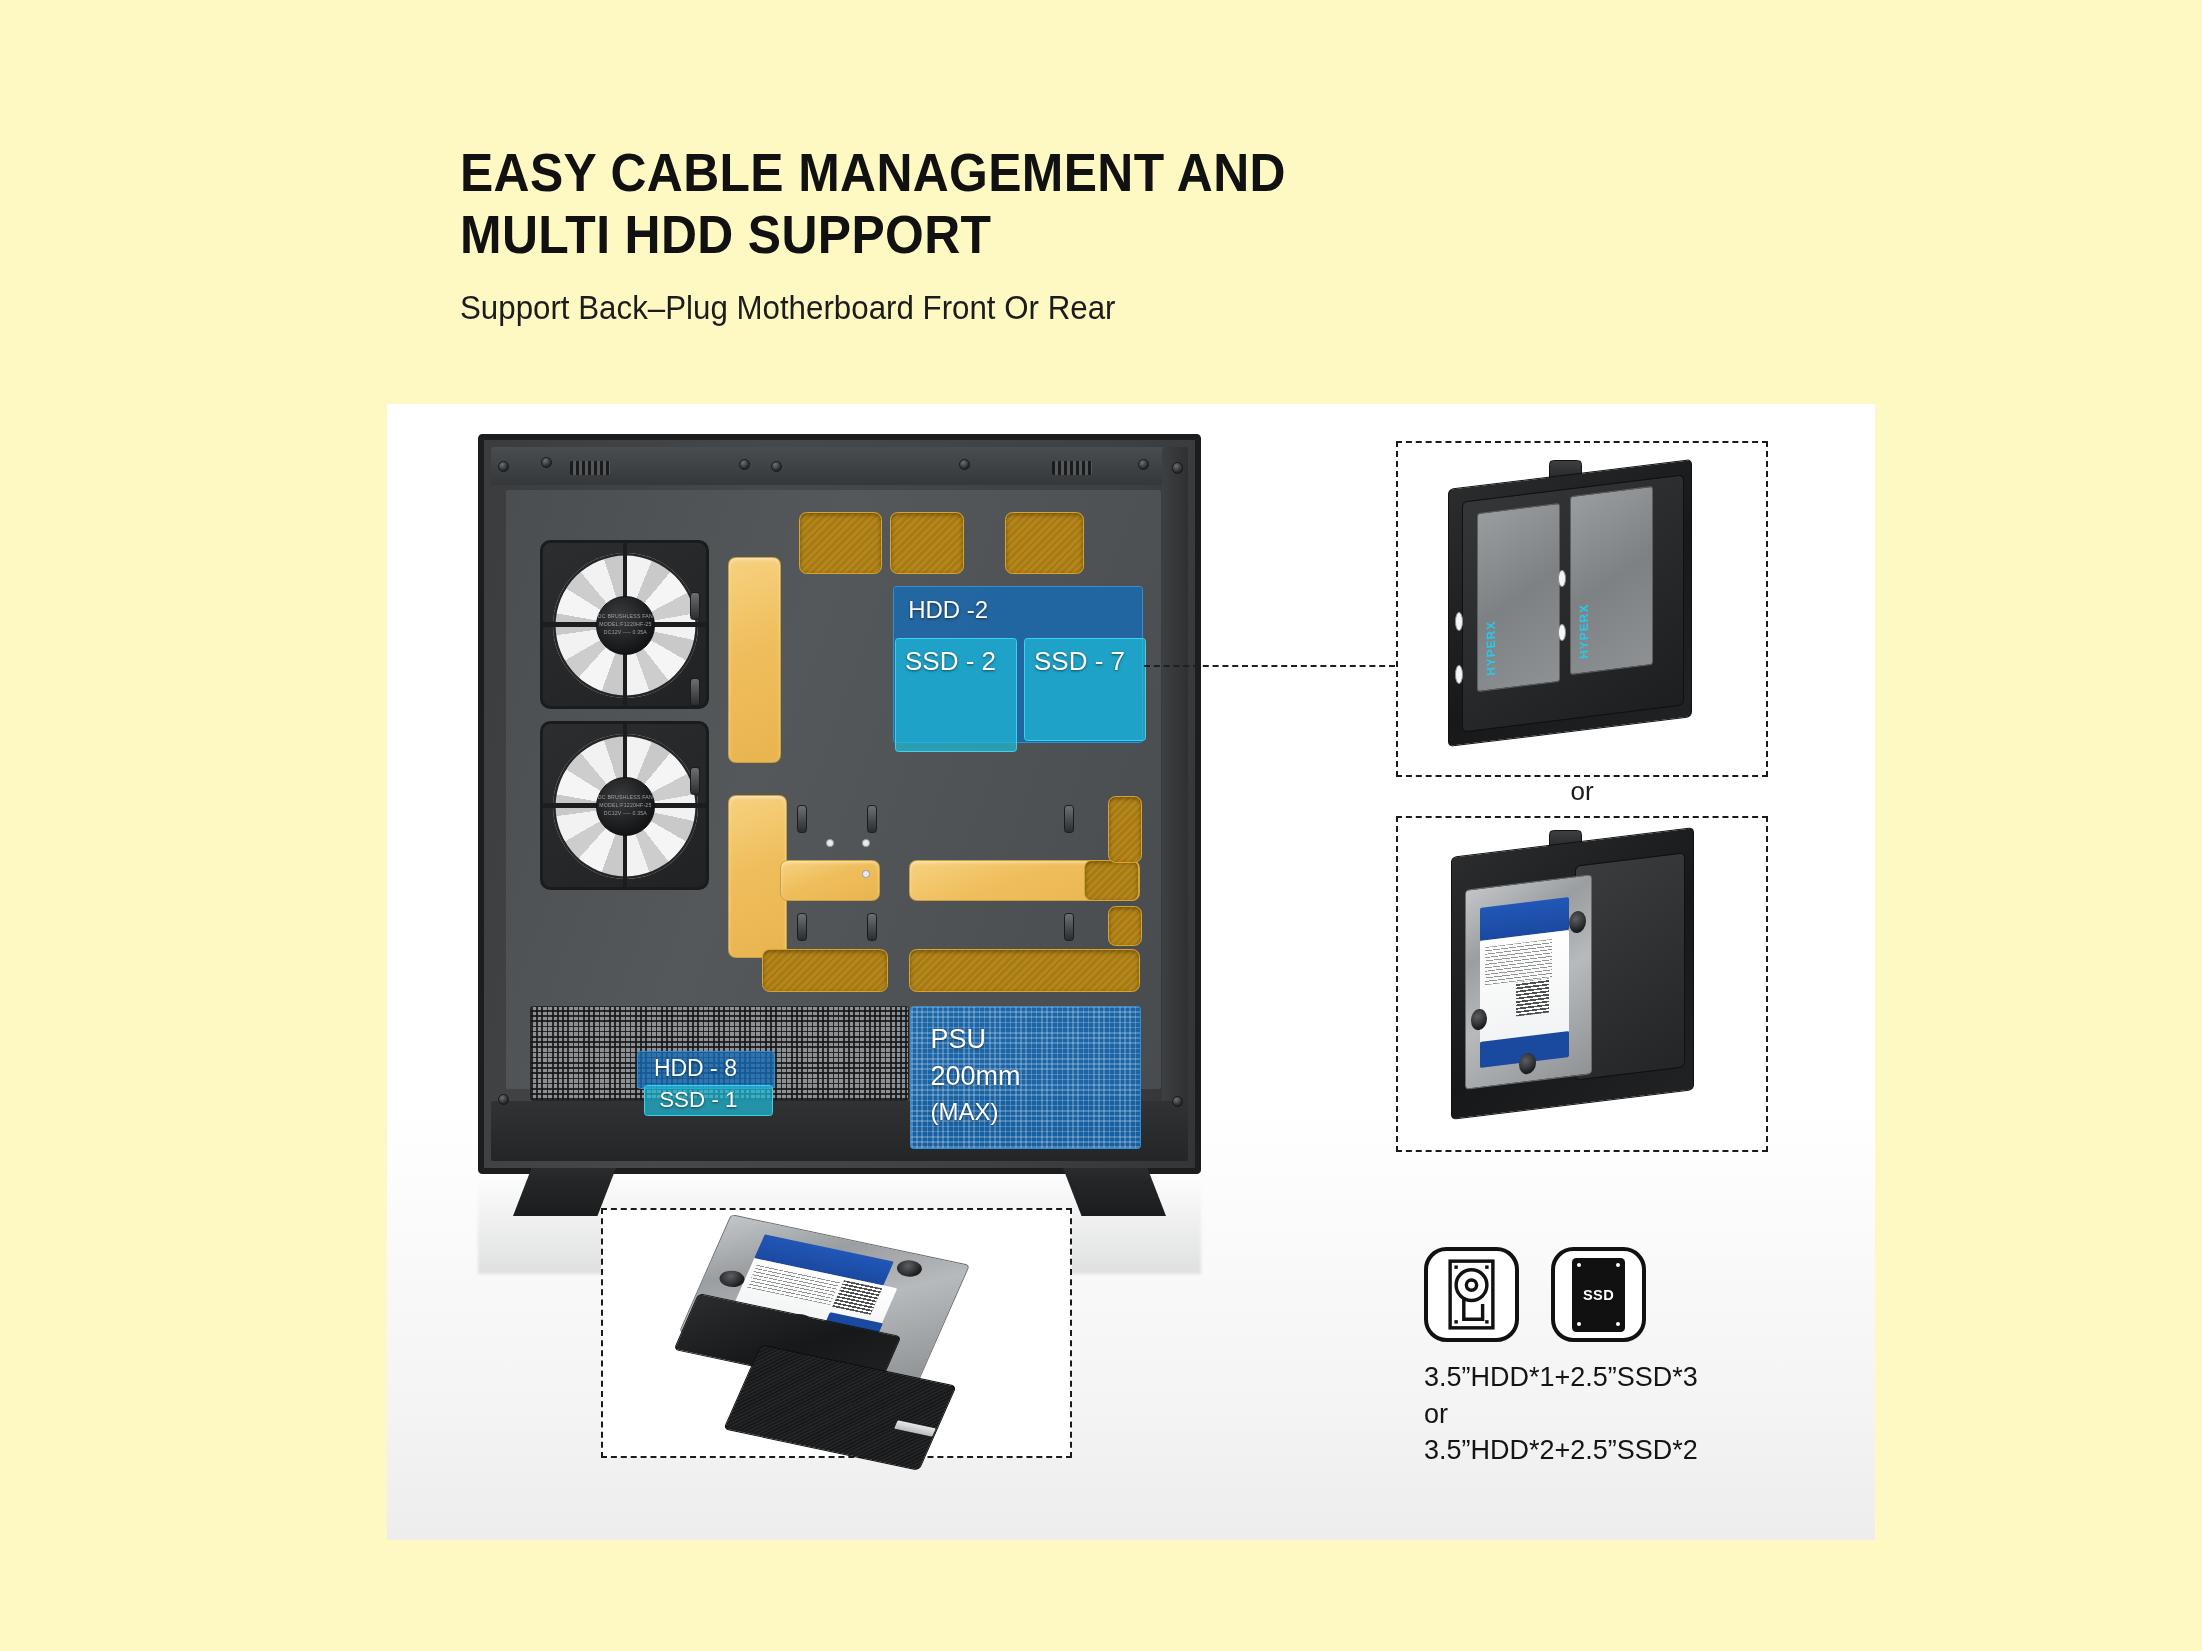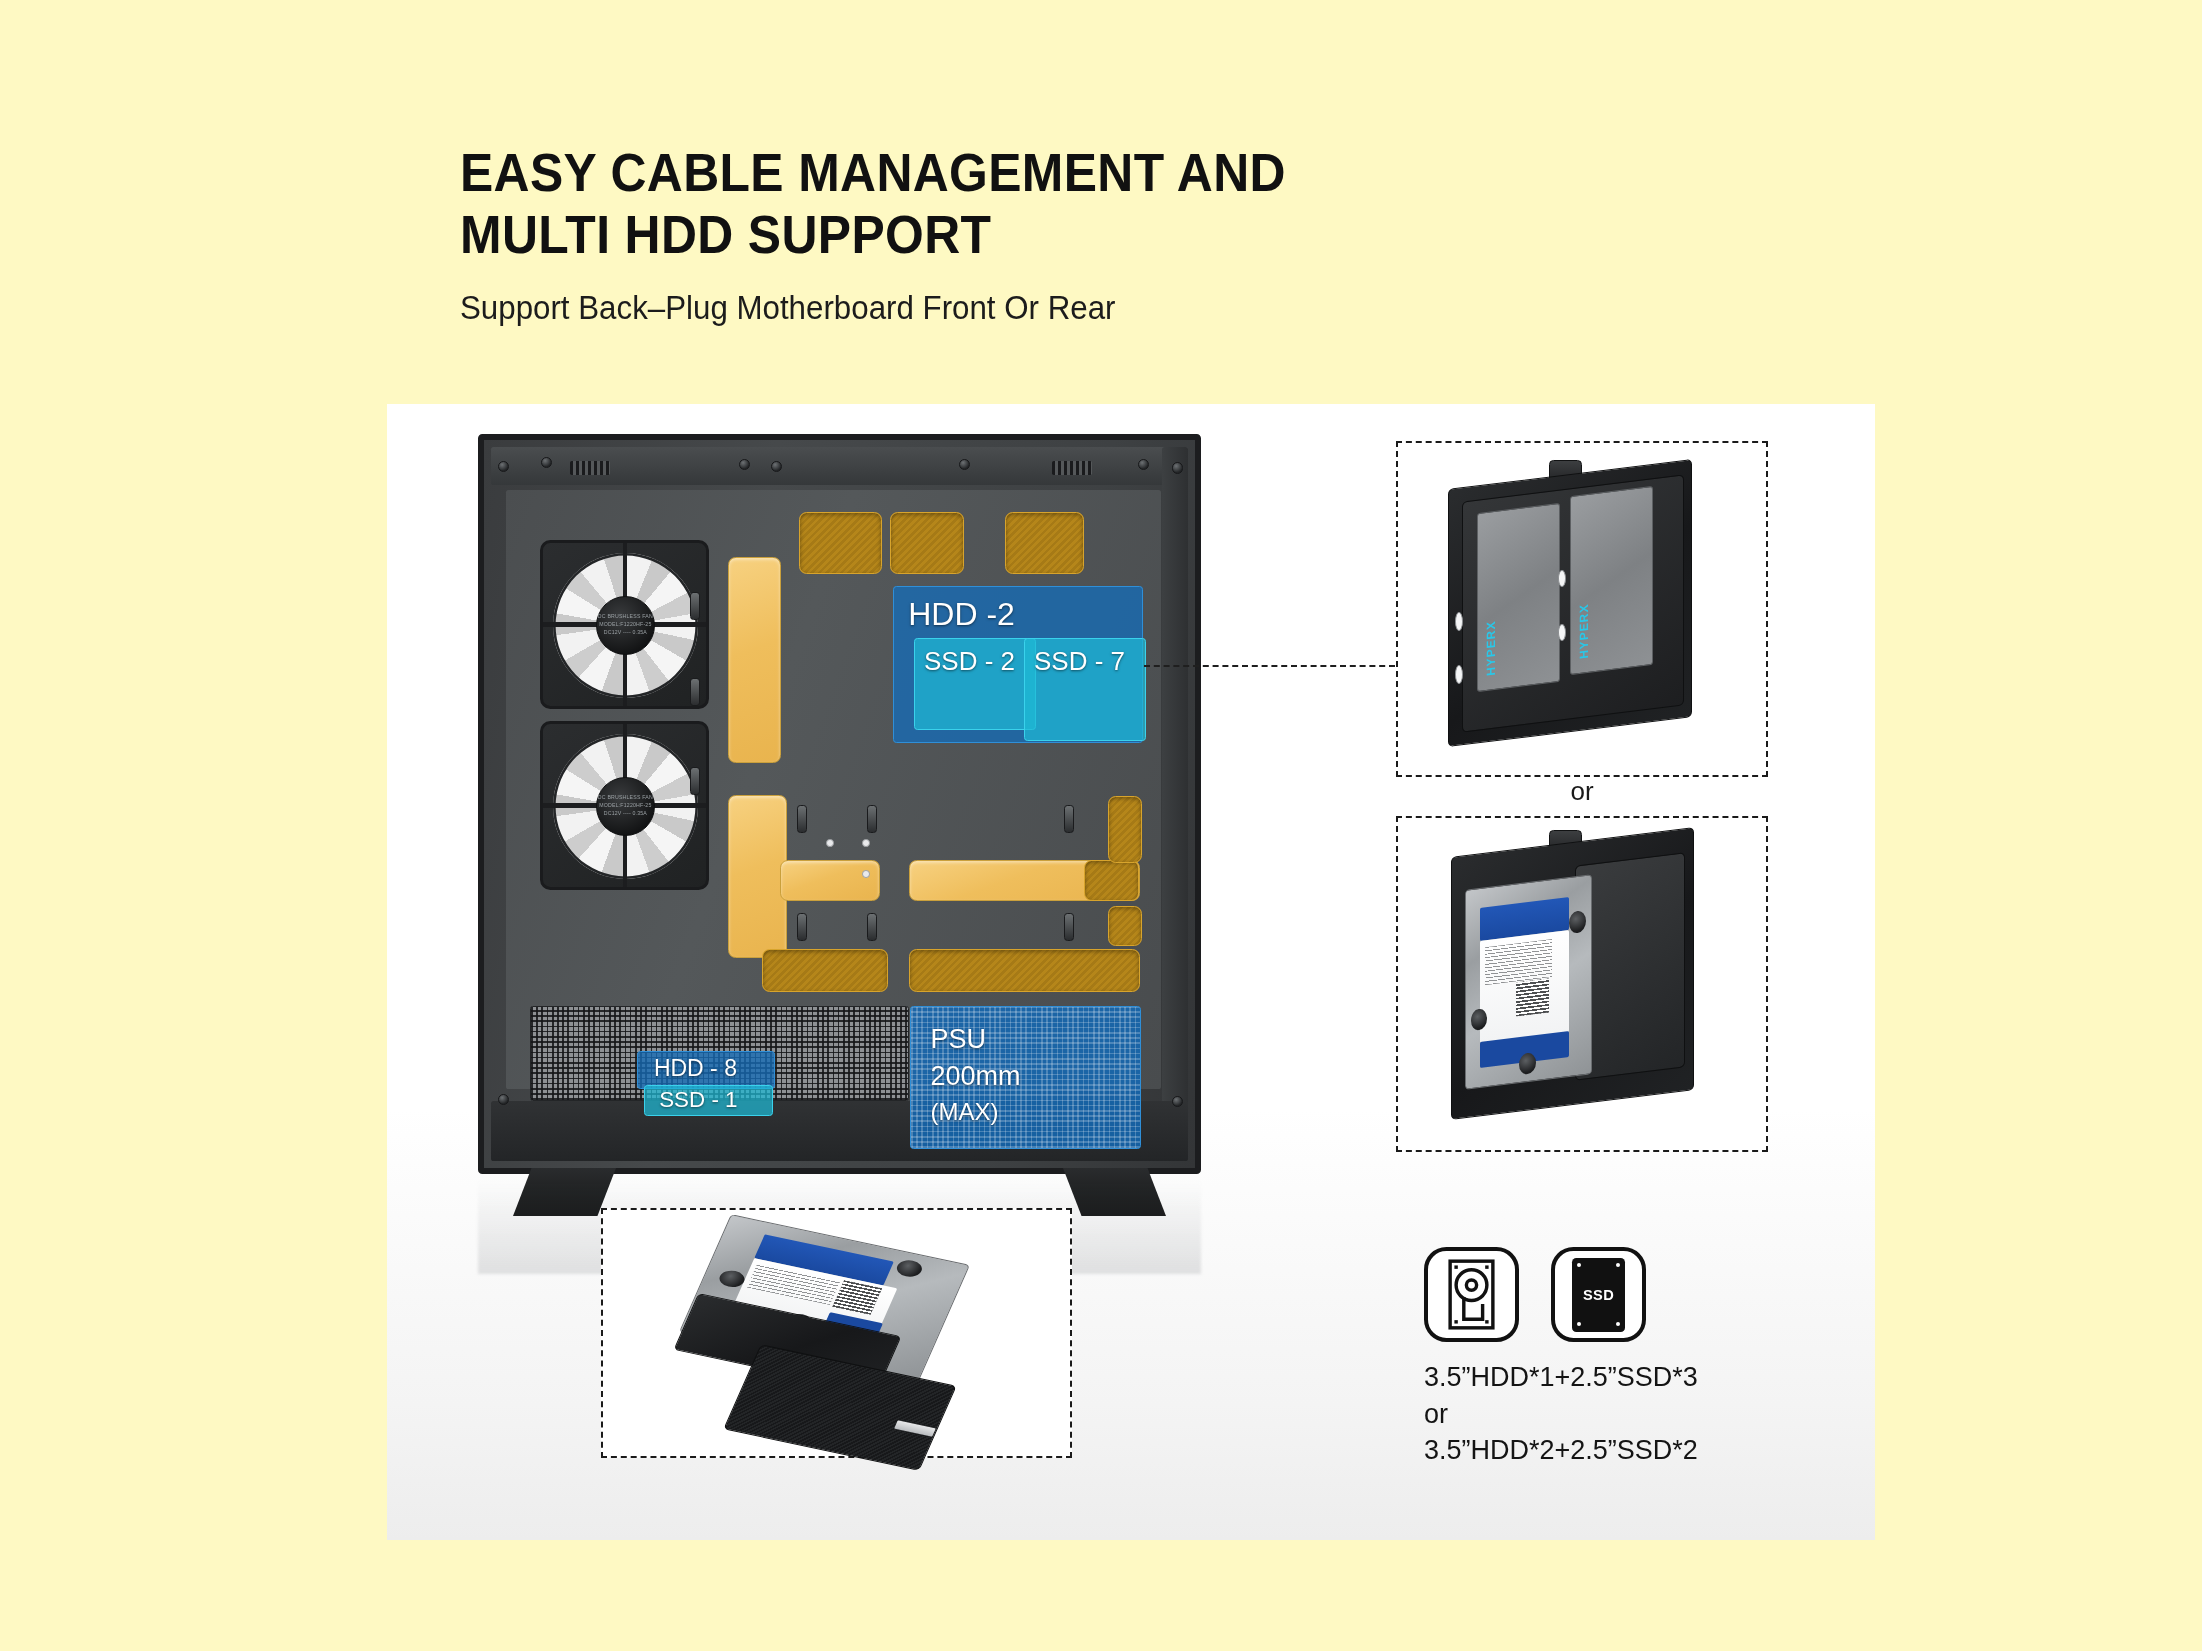--- a/index.html
+++ b/index.html
@@ -386,23 +386,23 @@
         <div class="clip" style="left:558px;top:315px;"></div>
         <div class="clip" style="left:558px;top:423px;"></div>
 
         <div class="mb-standoff" style="left:320px;top:349px;"></div>
         <div class="mb-standoff" style="left:356px;top:349px;"></div>
         <div class="mb-standoff" style="left:356px;top:380px;"></div>
 
         <div id="psu-mesh" style="left:24px;top:516px;width:379px;height:95px;"></div>
 
         <div class="ovl ovl-blue" style="left:387px;top:96px;width:250px;height:157px;">
-          <span style="position:absolute;left:13.8px;top:8.6px;font-size:32px;">HDD -2</span>
-        </div>
-        <div class="ovl ovl-cyan" style="left:408px;top:148px;width:122px;height:92px;">
+          <span style="position:absolute;left:13.8px;top:8.6px;font-size:24px;">HDD -2</span>
+        </div>
+        <div class="ovl ovl-cyan" style="left:389px;top:148px;width:122px;height:114px;">
           <span style="position:absolute;left:8.6px;top:6.9px;font-size:26px;">SSD - 2</span>
         </div>
         <div class="ovl ovl-cyan" style="left:518px;top:148px;width:122px;height:103px;">
           <span style="position:absolute;left:8.6px;top:6.9px;font-size:26px;">SSD - 7</span>
         </div>
 
         <div class="ovl ovl-psu" style="left:404px;top:516px;width:231px;height:143px;flex-direction:column;padding:13.8px 0 0 19px;">
           <span style="font-size:27px;line-height:1.38;">PSU</span>
           <span style="font-size:27px;line-height:1.38;">200mm</span>
           <span style="font-size:24px;line-height:1.38;">(MAX)</span>

